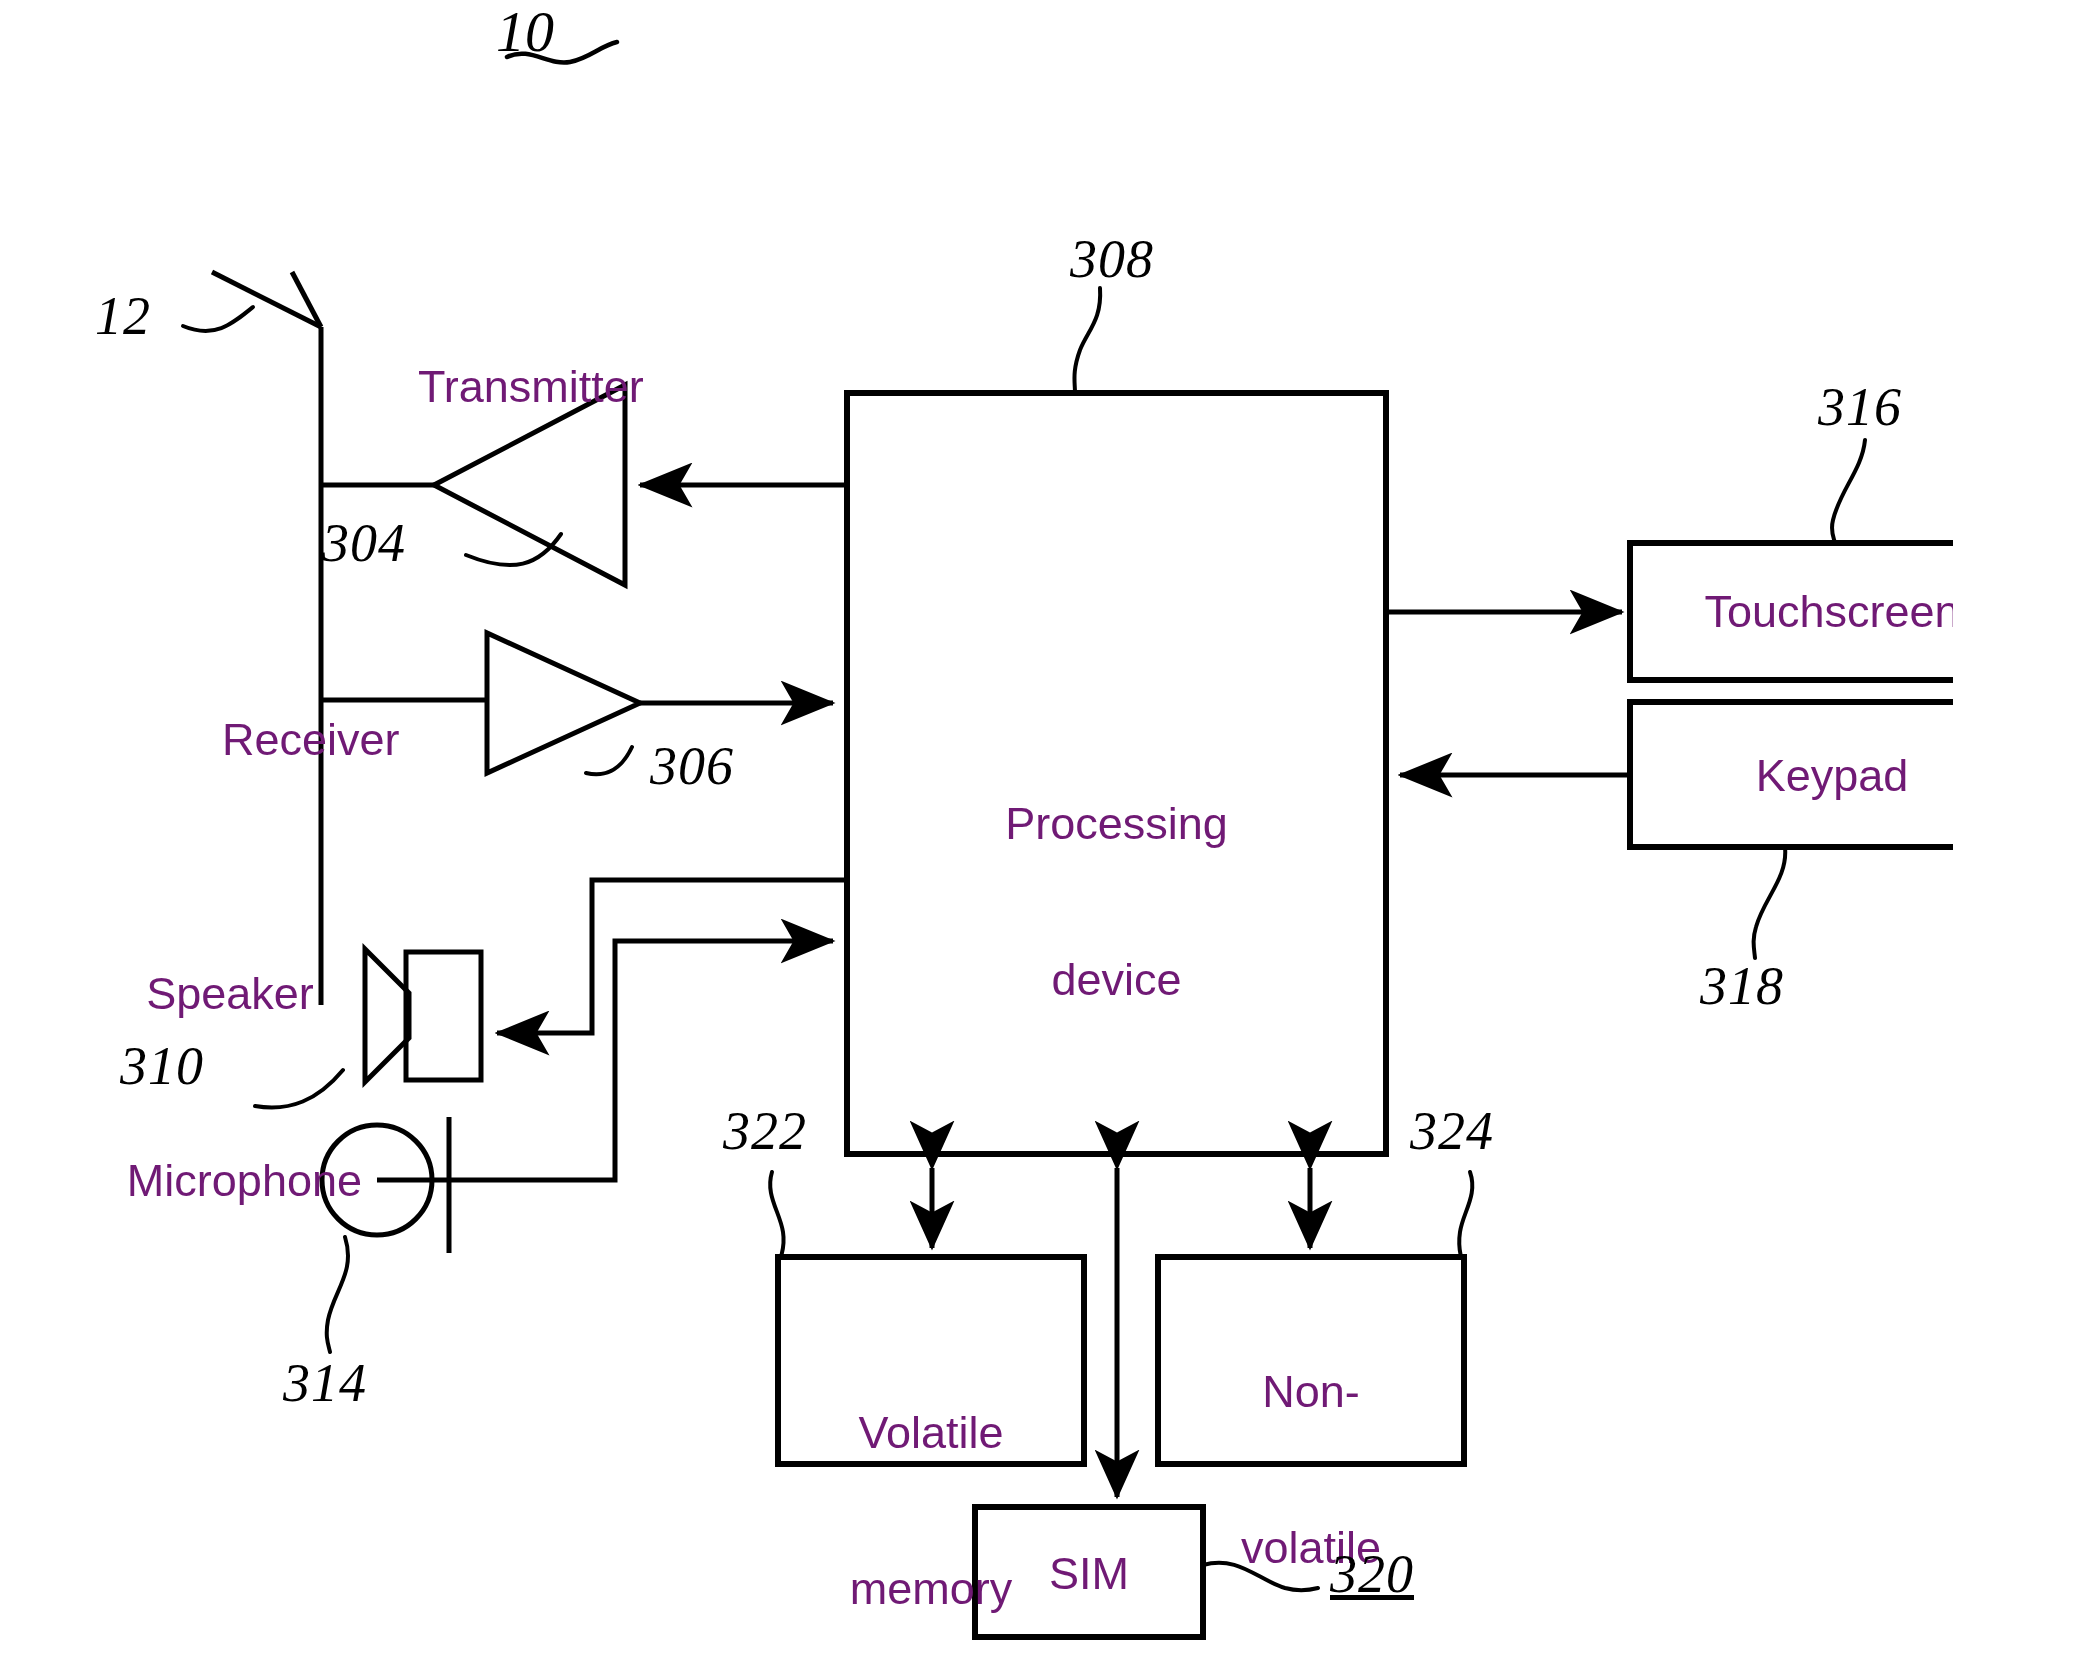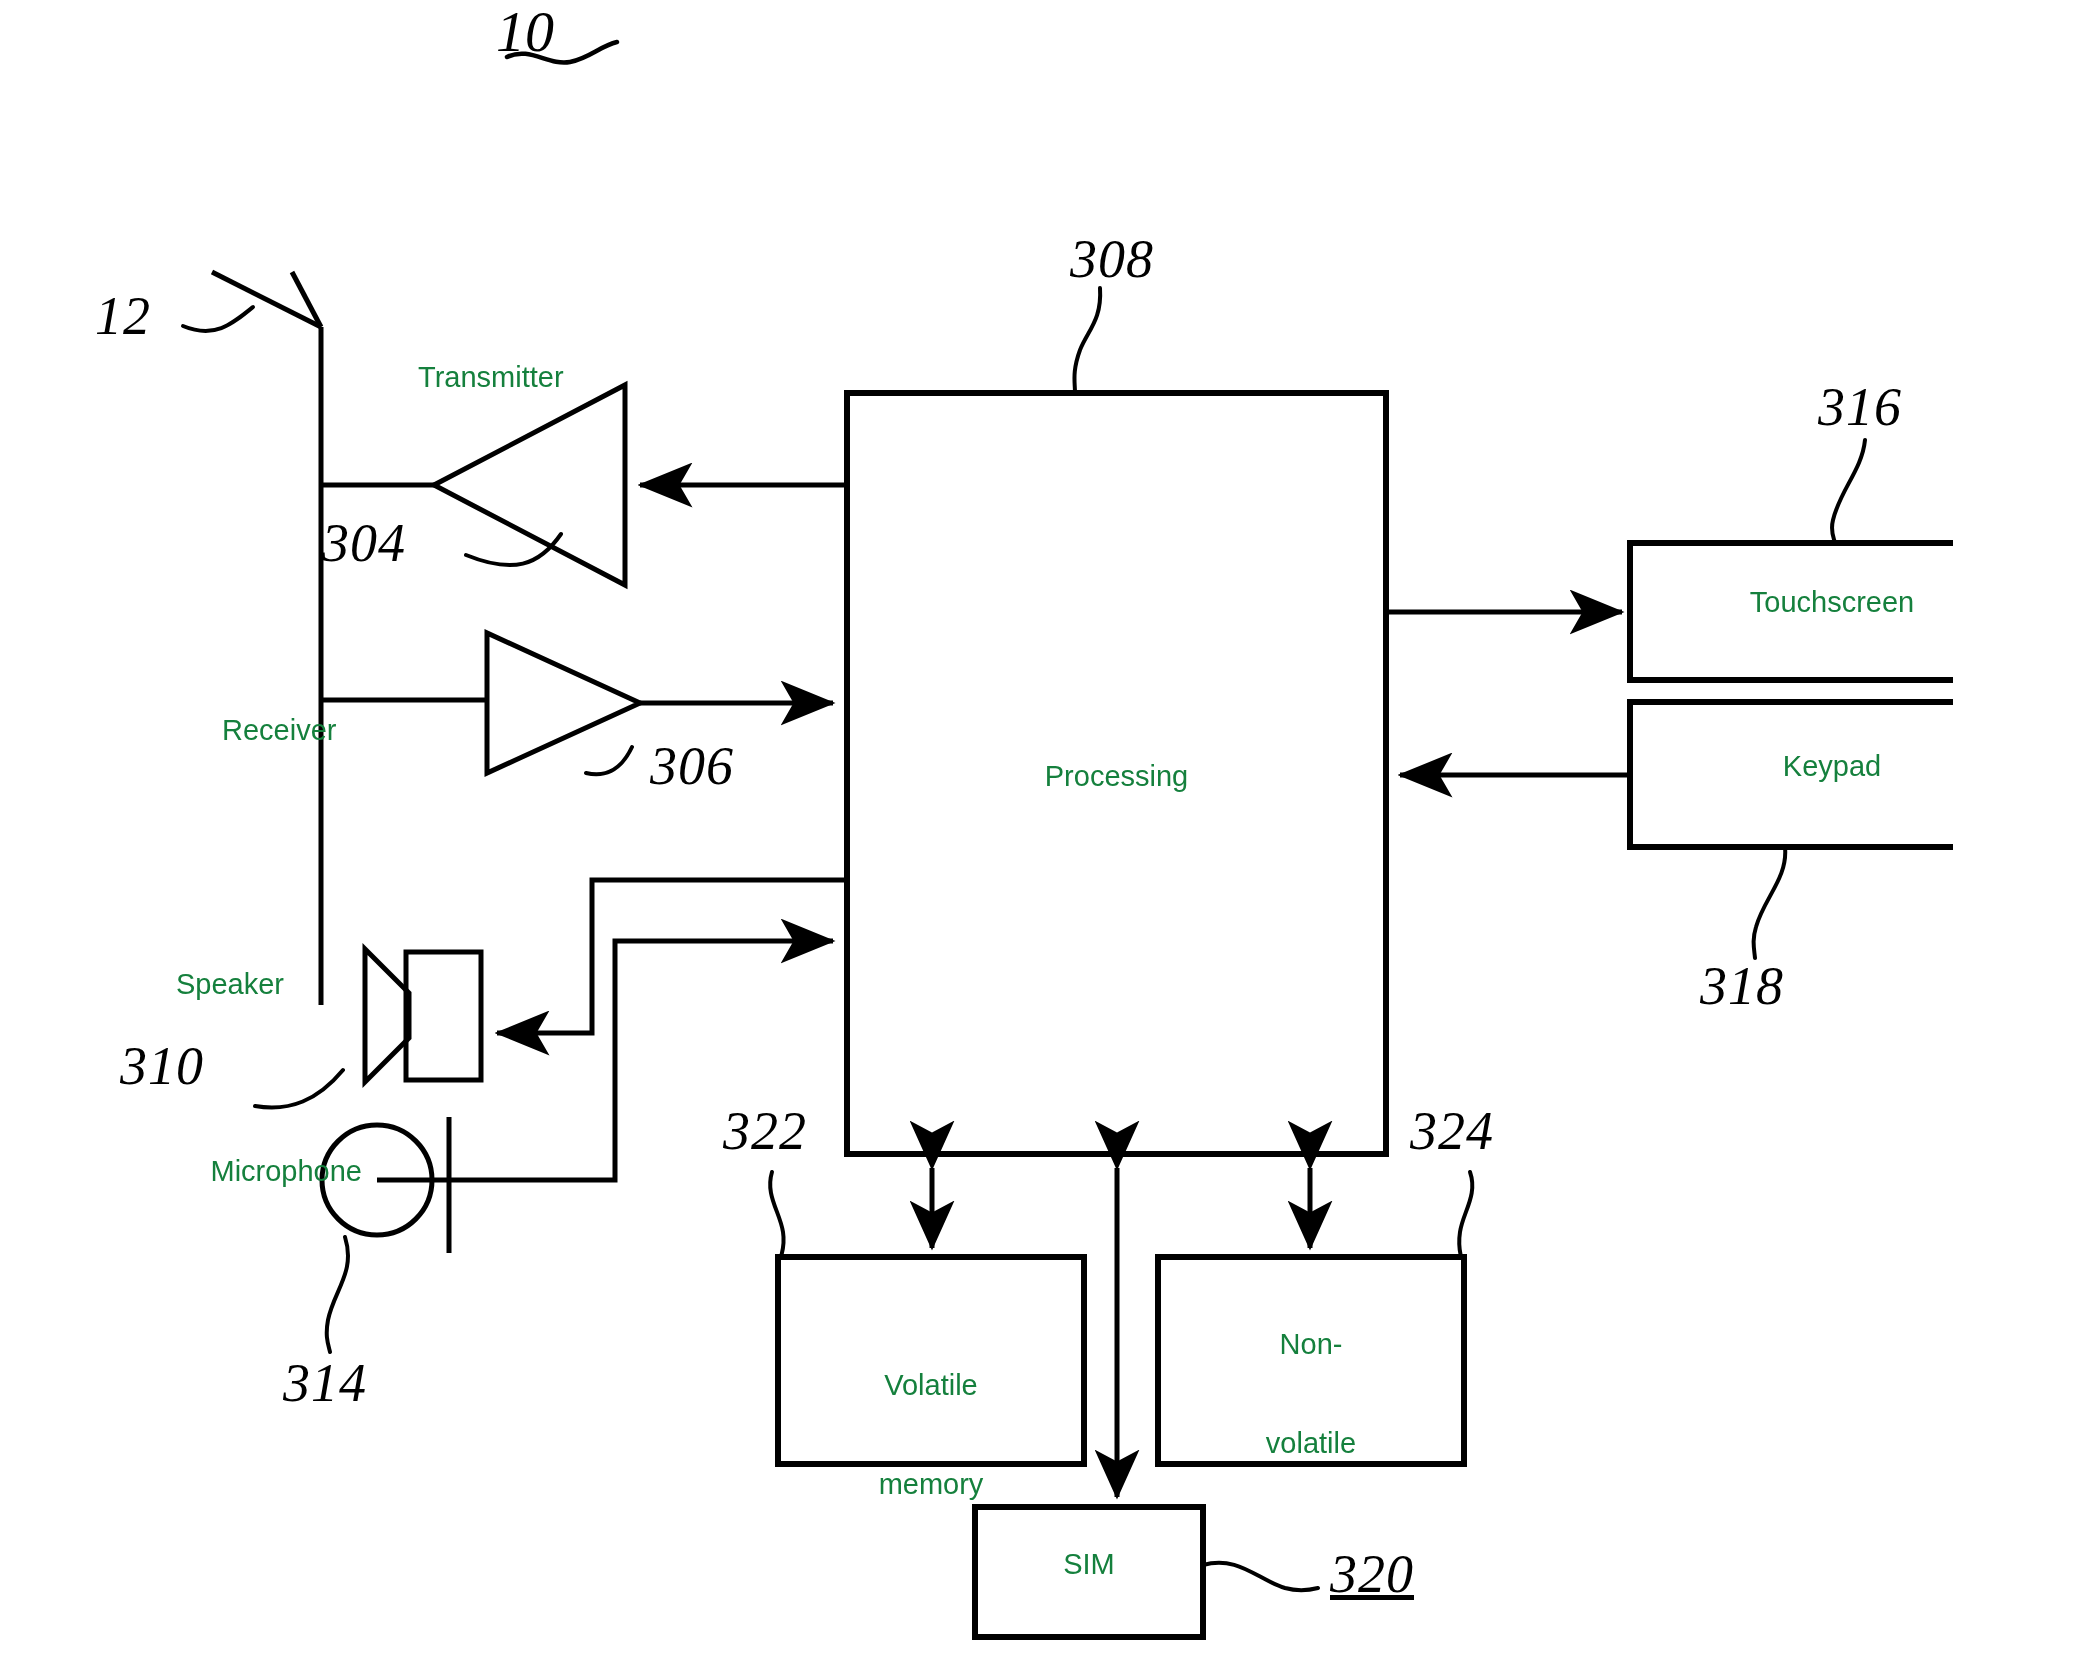--- a/index.html
+++ b/index.html
@@ -27,23 +27,23 @@
     position: absolute;
     font-family: "Liberation Serif", serif;
     font-style: italic;
     font-size: 54px;
     color: #000000;
     white-space: pre;
     letter-spacing: 1px;
   }
   .blocklabel {
     position: absolute;
-    font-size: 29px;
+    font-size: 45px;
     text-align: center;
-    color: #15803d;
+    color: #701a75;
     white-space: pre;
   }
   .title-ref {
     position: absolute;
     font-family: "Liberation Serif", serif;
     font-style: italic;
     font-size: 58px;
     color: #000000;
   }
 </style>
@@ -158,20 +158,21 @@
   <div class="ref" style="left:322px; top:512px;">304</div>
 
   <div class="blocklabel" style="left:222px; top:714px; width:260px; text-align:left;">Receiver</div>
 
   <div class="ref" style="left:650px; top:735px;">306</div>
 
   <div class="ref" style="left:1070px; top:228px;">308</div>
 
   <div class="blocklabel" style="left:847px; top:694px; width:539px;">
     <div>Processing</div>
+    <div>device</div>
   </div>
 
   <div class="ref" style="left:1818px; top:376px;">316</div>
 
   <div class="blocklabel" style="left:1630px; top:586px; width:404px;">Touchscreen</div>
 
   <div class="blocklabel" style="left:1630px; top:750px; width:404px;">Keypad</div>
 
   <div class="ref" style="left:1700px; top:955px;">318</div>
 

